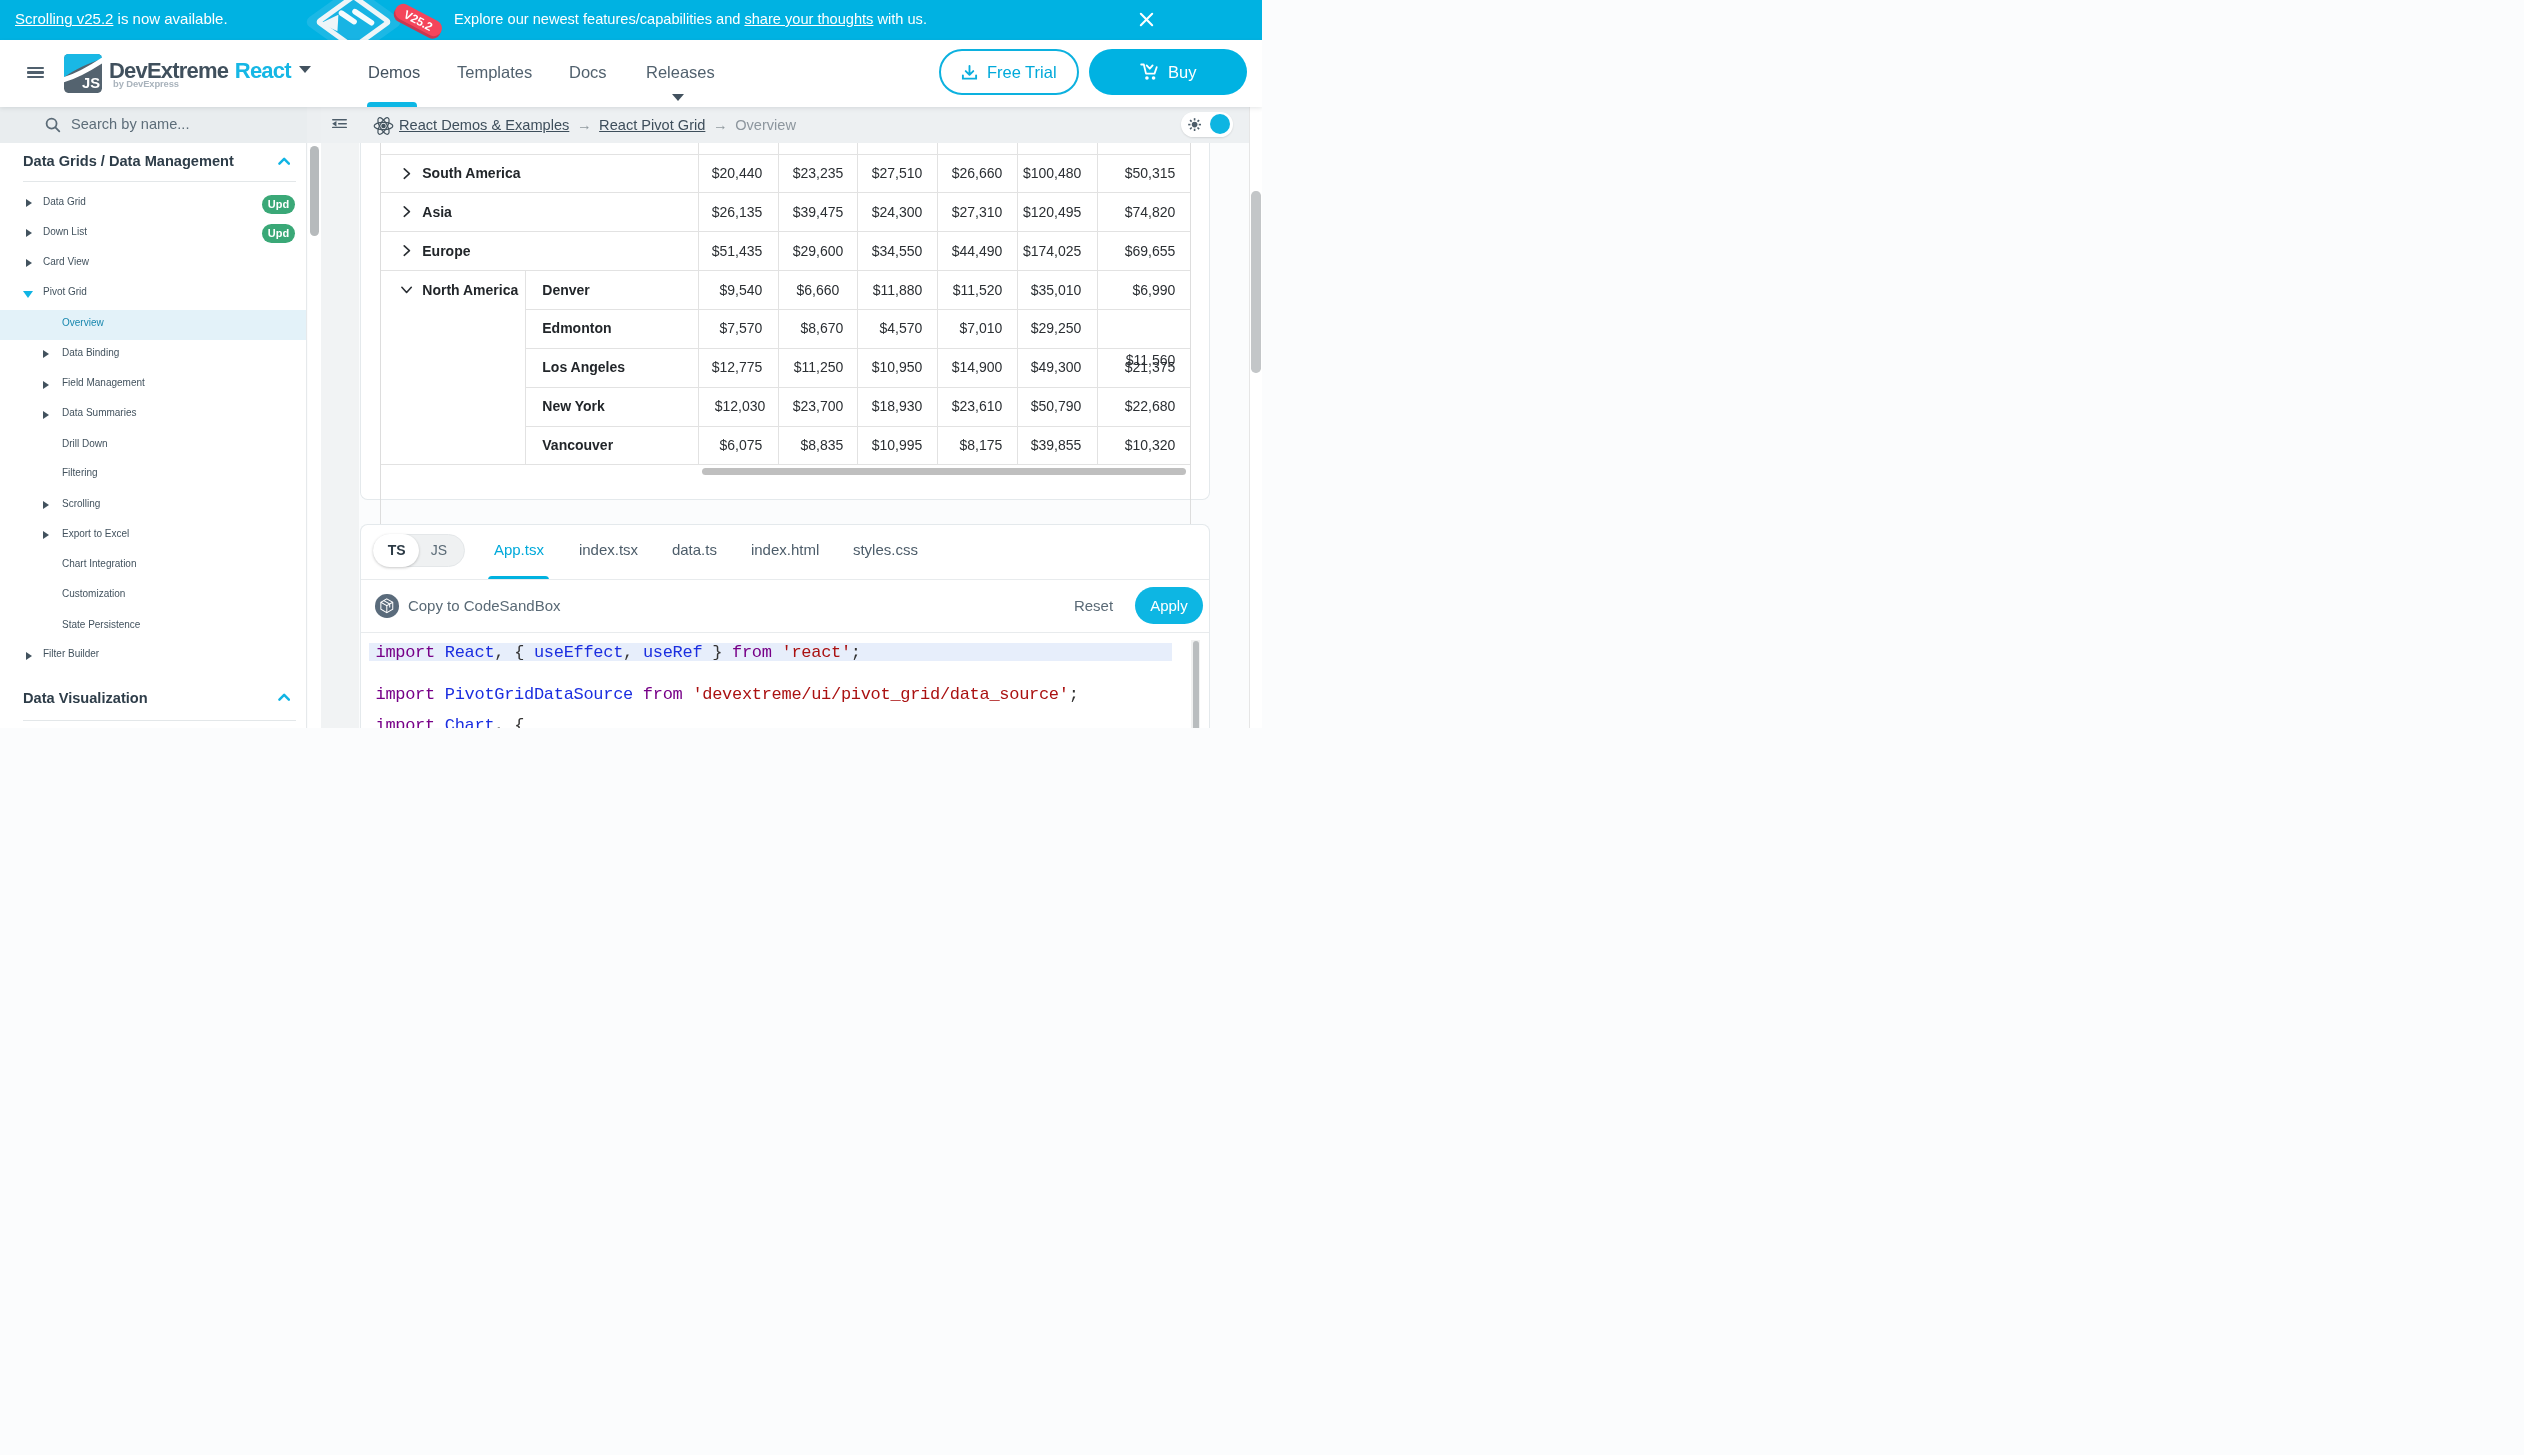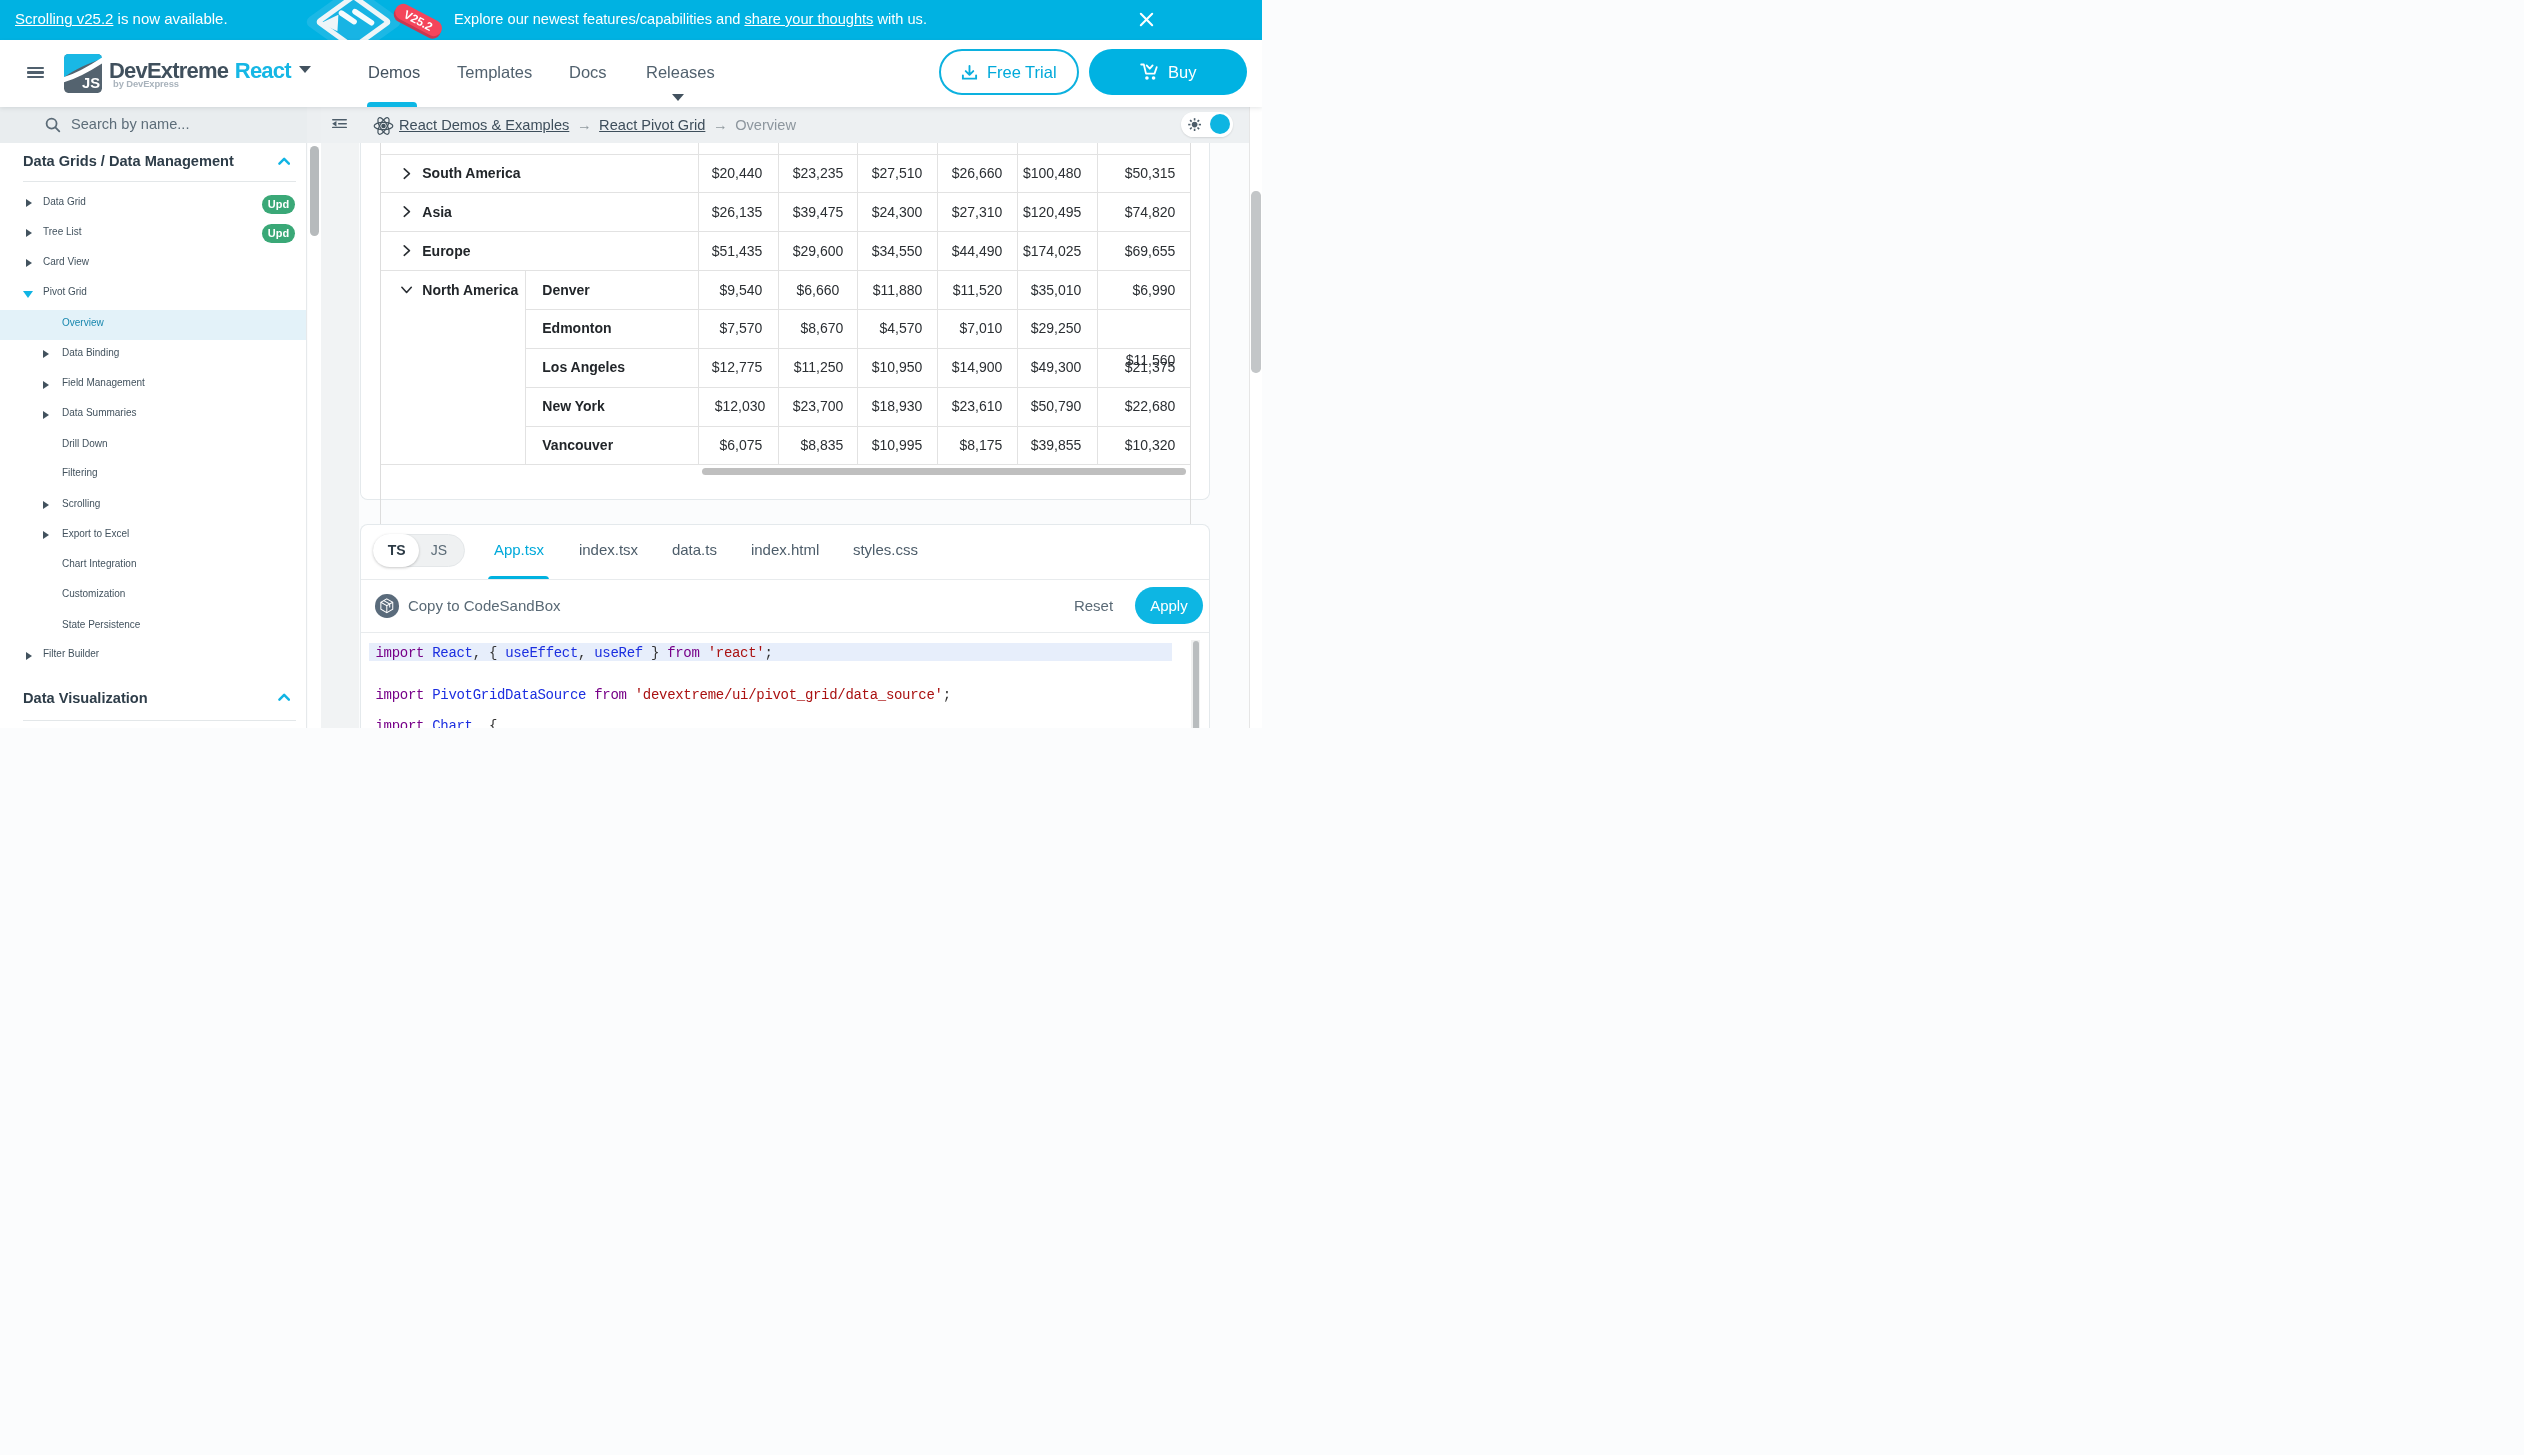--- a/index.html
+++ b/index.html
@@ -79,21 +79,21 @@
 .tsjs .knob { position:absolute; left:-0.9px; top:-0.9px; width:46px; height:33px; background:#fff; border-radius:17px; box-shadow:0 0.9px 2.8px rgba(0,0,0,0.22); }
 .tsjs .ts { position:absolute; left:0; top:6.6px; width:46px; text-align:center; font-size:14px; font-weight:bold; color:#2c3a45; }
 .tsjs .js { position:absolute; right:1.9px; top:6.6px; width:46px; text-align:center; font-size:14px; color:#5a6a76; }
 .tab { position:absolute; top:16px; font-size:15px; color:#4d5d6a; }
 .tabbar { position:absolute; left:127px; top:51px; width:61px; height:4.2px; background:#00b2e0; border-radius:3.8px 3.8px 0 0; }
 .tb-div { position:absolute; left:0; width:100%; border-top:0.9px solid #e8ebed; }
 .csb-circle { position:absolute; left:14.6px; top:69px; width:23.6px; height:23.6px; border-radius:50%; background:#5a6b7b; }
 .csb-label { position:absolute; left:47px; top:72px; font-size:15px; color:#5a6a76; }
 .reset { position:absolute; left:713px; top:72px; font-size:15px; color:#5a6a76; }
 .apply { position:absolute; left:774px; top:62px; width:68px; height:37px; border-radius:19px; background:#0db6e3; color:#fff; font-size:15px; text-align:center; line-height:37px; }
-.codearea { position:absolute; left:0; top:107px; width:100%; height:128px; font-family:"Liberation Mono", monospace; font-size:14px; letter-spacing:-0.3px; color:#333; }
+.codearea { position:absolute; left:0; top:107px; width:100%; height:128px; font-family:"Liberation Mono", monospace; font-size:17px; letter-spacing:-0.3px; color:#333; }
 .cl { position:absolute; left:14.6px; white-space:pre; line-height:20px; }
 .kw { color:#770088; }
 .def { color:#1b2ee0; }
 .str { color:#aa1111; }
 .hl { position:absolute; left:8.5px; top:11.3px; width:803px; height:18px; background:#e7eefb; }
 
 
 .pagesb { position:absolute; left:1249px; top:107px; width:13.2px; height:621px; background:#fff; border-left:0.9px solid #e6e6e6; }
 .pagesb .thumb { position:absolute; left:1.4px; top:84px; width:9.4px; height:182px; border-radius:4.7px; background:#c3c6c8; }
 </style>
@@ -218,21 +218,21 @@
   <div class="sb-h" style="top:10.2px;">Data Grids / Data Management</div>
   <svg class="chevup" style="left:278px; top:14px;" width="12.3" height="8.5" viewBox="0 0 13 9">
       <path d="M1.5 7 L6.5 2 L11.5 7" stroke="#10b4e4" stroke-width="2.6" fill="none" stroke-linecap="round" stroke-linejoin="round"></path>
     </svg>
   <div class="sb-divider" style="top:38px;"></div>
 
   <div class="tri-r" style="left:25.5px; top:56px;"></div>
     <div class="sb-i" style="left:43px; top:53px;">Data Grid</div>
     <div class="upd" style="top:52px;">Upd</div>
   <div class="tri-r" style="left:25.5px; top:86px;"></div>
-    <div class="sb-i" style="left:43px; top:83px;">Tree List</div>
+    <div class="sb-i" style="left:43px; top:83px;">Down List</div>
     <div class="upd" style="top:81px;">Upd</div>
   <div class="tri-r" style="left:25.5px; top:116px;"></div>
     <div class="sb-i" style="left:43px; top:113px;">Card View</div>
   <div class="tri-d" style="left:23px; top:148px;"></div>
     <div class="sb-i" style="left:43px; top:143px;">Pivot Grid</div>
   <div class="sb-i" style="left:62px; top:174px; color:#1887ae;">Overview</div>
   <div class="tri-r" style="left:43px; top:207px;"></div>
     <div class="sb-i" style="left:62px; top:204px;">Data Binding</div>
   <div class="tri-r" style="left:43px; top:238px;"></div>
     <div class="sb-i" style="left:62px; top:234px;">Field Management</div>

